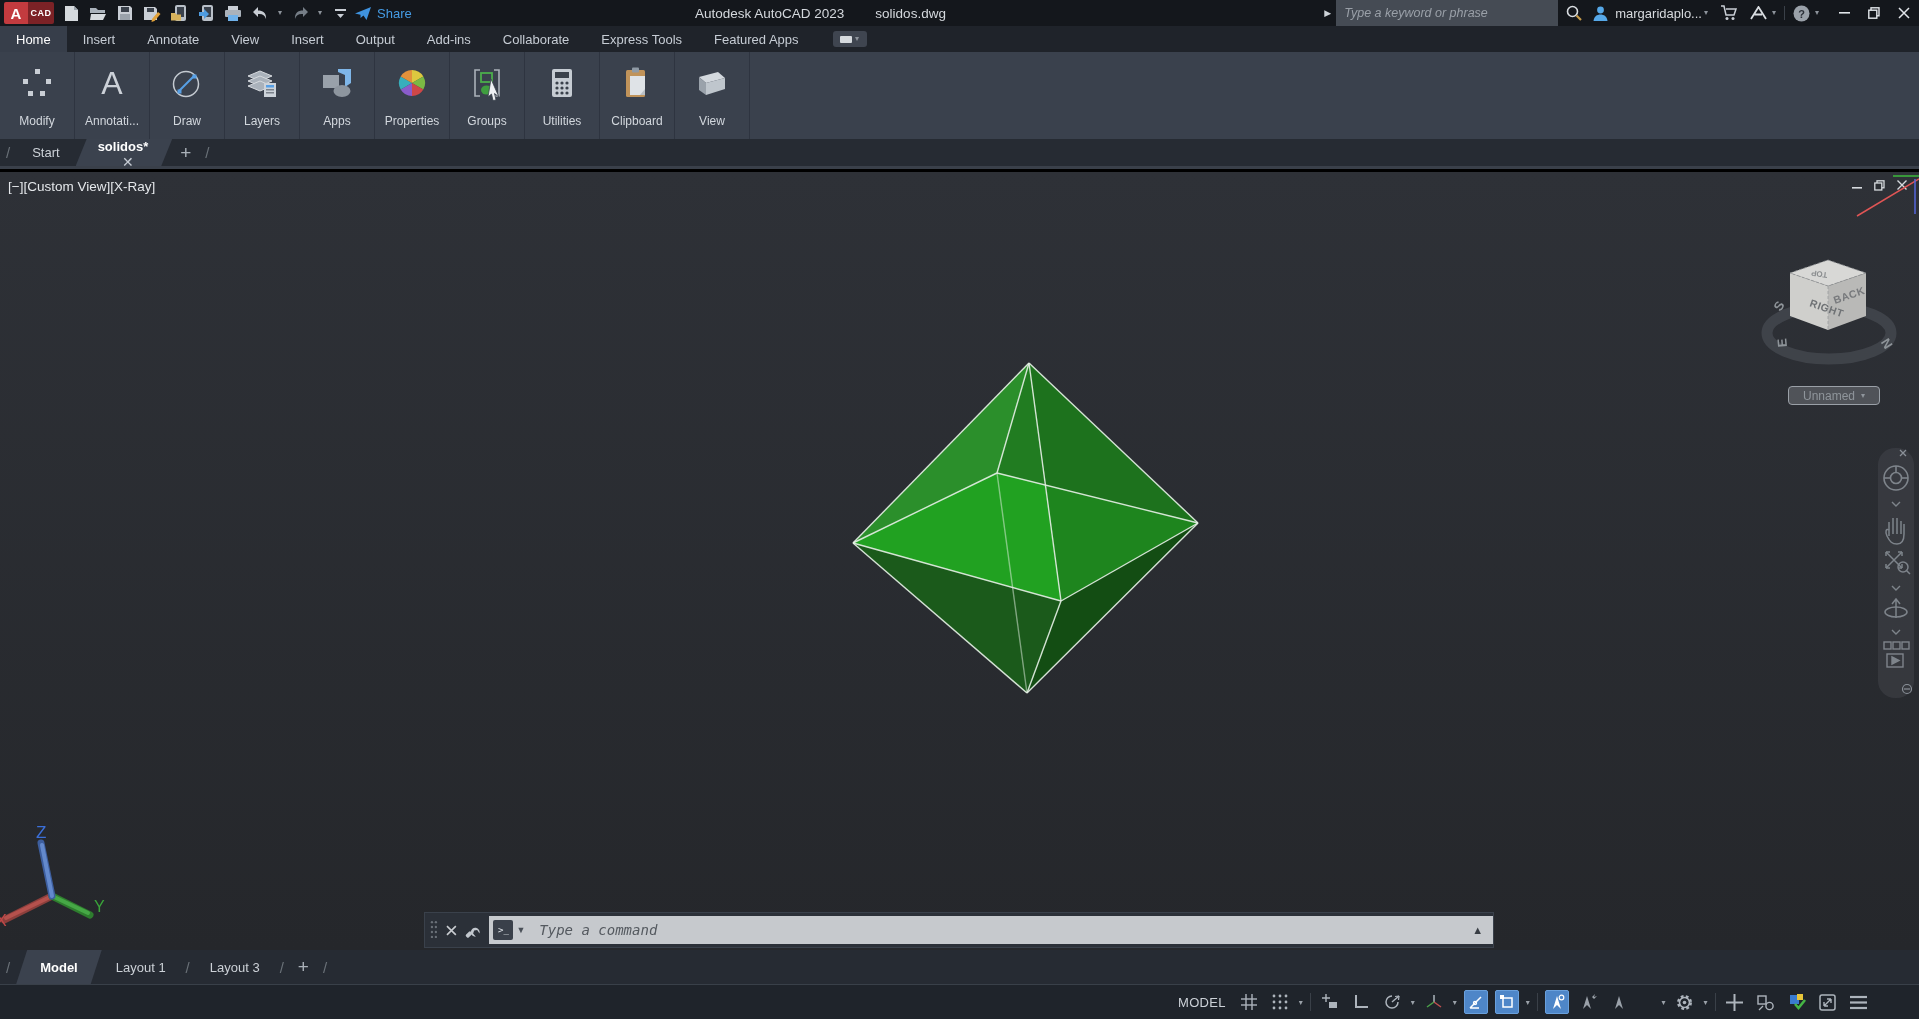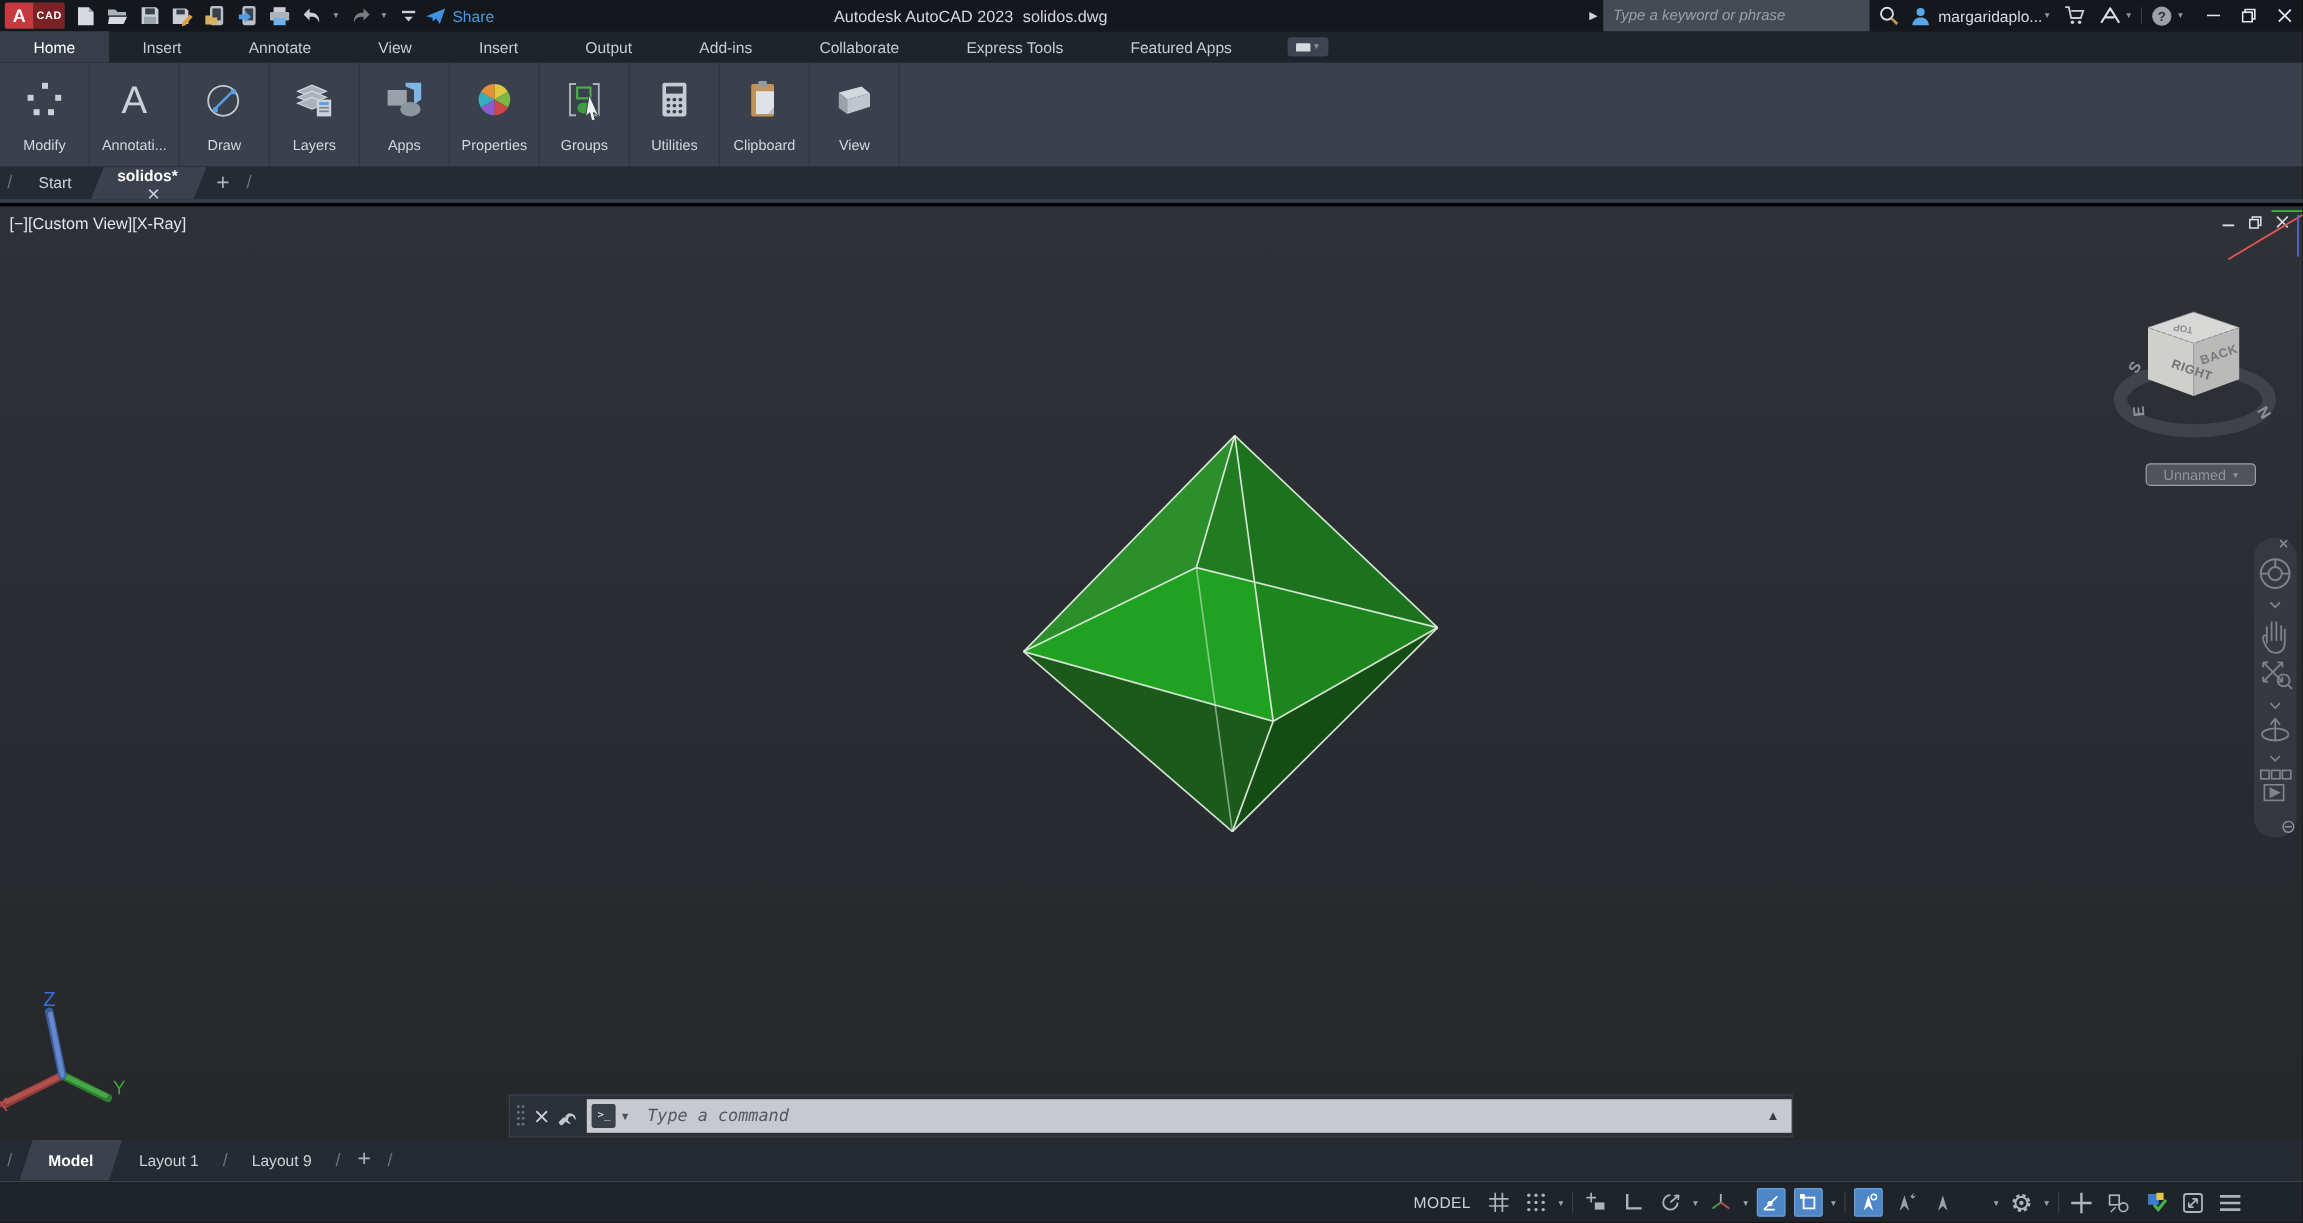--- a/index.html
+++ b/index.html
@@ -8,32 +8,32 @@
 
   
   .titlebar { position:absolute; top:0; left:0; width:1919px; height:26px; background:#14171c; display:flex; align-items:center; }
   .logo { display:flex; height:22px; margin-left:4px; }
   .logo-a { width:24px; height:22px; background:#c33b3f; color:#fff; font-weight:bold; font-size:15px; display:flex; align-items:center; justify-content:center; border-radius:2px 0 0 2px;}
   .logo-cad { width:26px; height:22px; background:#7c2226; color:#fff; font-weight:bold; font-size:9px; display:flex; align-items:center; justify-content:center; border-radius:0 2px 2px 0; letter-spacing:.5px;}
   .qat { display:flex; align-items:center; margin-left:8px; gap:9px; }
   .qat .qi { width:18px; height:18px; display:flex; align-items:center; justify-content:center; }
   .caret { color:#8d939b; font-size:8px; line-height:1; }
   .share { display:flex; align-items:center; gap:5px; margin-left:6px; color:#459be4; font-size:13px; }
-  .tb-center { position:absolute; left:695px; top:0; height:26px; display:flex; align-items:center; gap:8px; font-size:13.5px; color:#d4d8dd; }
+  .tb-center { position:absolute; left:695px; top:0; height:26px; display:flex; align-items:center; gap:31px; font-size:13.5px; color:#d4d8dd; }
   .tb-right { position:absolute; right:0; top:0; height:26px; display:flex; align-items:center; }
   .search-field { width:222px; height:32px; background:#454b54; border:none; outline:none; color:#d4d8dd; font-size:12.5px; padding:0 8px; }
   .search-field::placeholder { color:#9aa0a8; font-style:italic; }
   .tb-user { color:#d7dade; font-size:13px; margin:0 2px 0 6px; }
   .tb-sep { width:1px; height:14px; background:#3a4048; margin:0 8px; }
   .winbtn { width:30px; height:26px; display:flex; align-items:center; justify-content:center; color:#e2e6ea; font-size:13px; }
   .ico { display:inline-flex; align-items:center; justify-content:center; }
 
   
   .ribbontabs { position:absolute; top:26px; left:0; width:1919px; height:26px; background:#1f232a; display:flex; align-items:stretch; font-size:13px; }
-  .rtab { padding:0 28px; display:flex; align-items:center; color:#c6ccd4; }
+  .rtab { padding:0 16px; display:flex; align-items:center; color:#c6ccd4; }
   .rtab.active { background:#373e4a; color:#fff; }
   .ribbon-pill { margin-left:18px; align-self:center; width:34px; height:16px; background:#3f4550; border-radius:3px; display:flex; align-items:center; justify-content:center; gap:3px; }
   .ribbon-pill .bar { width:12px; height:7px; background:#d6dade; border-radius:1px; }
 
   
   .ribbonpanels { position:absolute; top:52px; left:0; width:1919px; height:87px; background:#3a414d; display:flex; }
   .rpanel { width:75px; height:87px; display:flex; flex-direction:column; align-items:center; justify-content:flex-start; border-right:1px solid #2e3440; padding-top:7px; }
   .rpanel .picon { height:48px; display:flex; align-items:center; justify-content:center; }
   .rpanel .plabel { font-size:12px; color:#d2d7dd; margin-top:7px; white-space:nowrap; }
 
@@ -559,21 +559,21 @@
 <div class="layoutbar">
   <span class="slash">/</span>
   <div class="ltab active">
       <span>Model</span>
     </div>
   <div class="ltab">
       <span>Layout 1</span>
     </div>
   <span class="slash">/</span>
   <div class="ltab">
-      <span>Layout 9</span>
+      <span>Layout 3</span>
     </div>
   <span class="slash">/</span>
   <span class="plusbtn">+</span>
   <span class="slash">/</span>
 </div>
 
 <div class="statusbar">
   <div class="sb-items">
     <span class="sb-model">MODEL</span>
     <span class="sb-btn">

